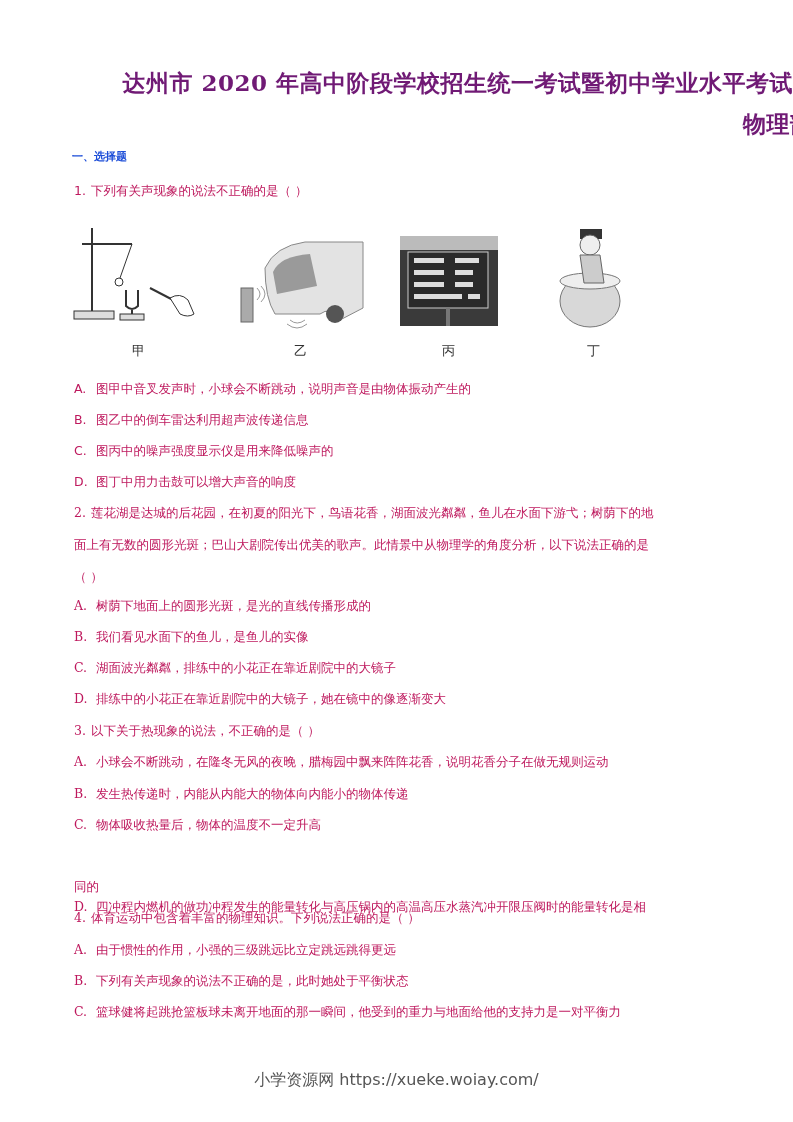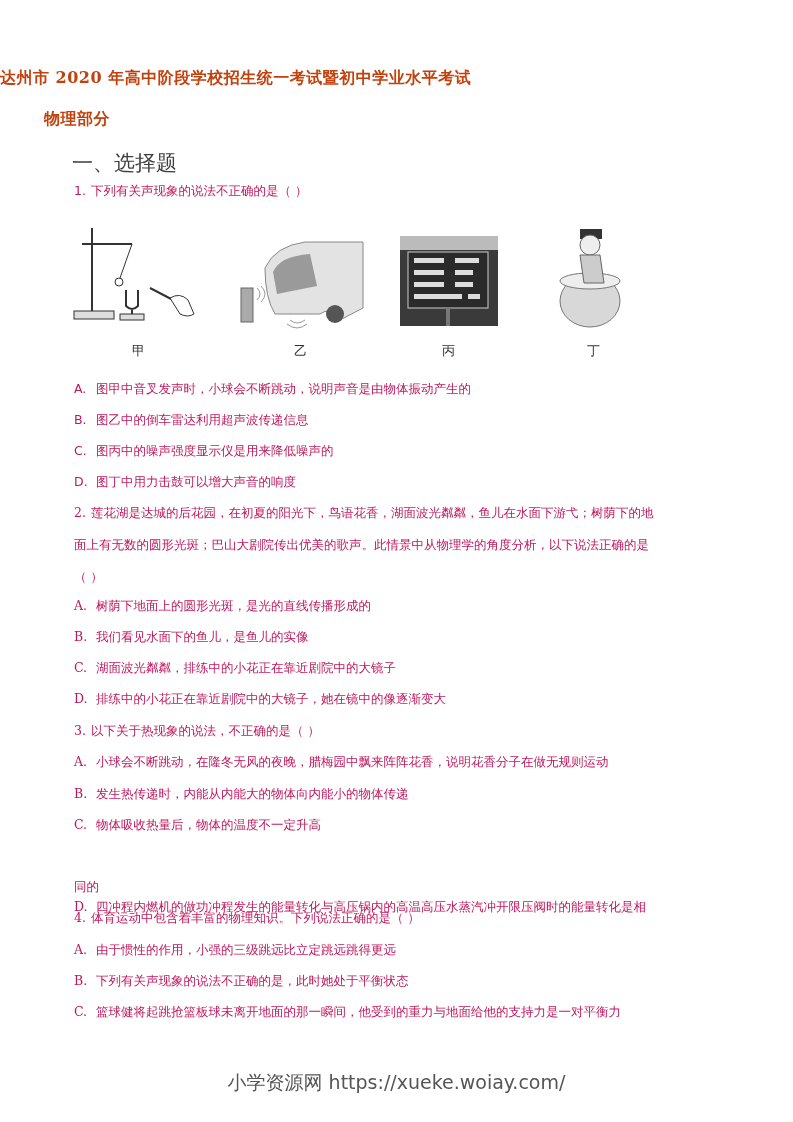--- a/index.html
+++ b/index.html
@@ -1,32 +1,32 @@
 <!DOCTYPE html>
 <html><head>
 <meta charset="utf-8">
 <style>
   html, body { margin: 0; padding: 0; background: #ffffff; }
   body { width: 793px; height: 1122px; position: relative; overflow: hidden;
          font-family: "DejaVu Sans", "Liberation Sans", sans-serif; color: #1a1a1a; }
-  .title { position: absolute; left: 0; width: 793px; text-align: left;
+  .title { position: absolute; left: 0; width: 793px; text-align: right;
            font-family: "DejaVu Serif", "Liberation Serif", serif; font-weight: bold;
-           font-size: 16px; color: #c2410c; letter-spacing: 0.5px; }
+           font-size: 23px; color: #701a75; letter-spacing: 0.5px; }
   .title1 { top: 68px; }
   .title2 { top: 109px; margin-left: 44px; }
-  .section { position: absolute; left: 72px; top: 149px; font-size: 21px; font-weight: normal; color: #404040; }
+  .section { position: absolute; left: 72px; top: 149px; font-size: 11px; font-weight: bold; color: #1d4ed8; }
   .line { position: absolute; left: 74px; font-size: 12.5px; white-space: nowrap; color: #be185d; }
   .serifline { font-family: "DejaVu Serif", "Liberation Serif", serif; }
   .qnum { margin-right: 5px; }
   .opt { display: inline-block; width: 22px; }
   .figs { position: absolute; top: 218px; left: 70px; width: 580px; height: 145px; }
   .fig { position: absolute; }
   .figlabel { position: absolute; font-size: 13px; color: #333; }
   .footer { position: absolute; top: 1070px; left: 0; width: 793px; text-align: center;
-            font-size: 19px; color: #555; }
+            font-size: 16px; color: #555; }
 </style>
 </head>
 <body>
 
 <div class="title title1">达州市 2020 年高中阶段学校招生统一考试暨初中学业水平考试</div>
 <div class="title title2">物理部分</div>
 
 <div class="section">一、选择题</div>
 
 <div class="line" style="top:183px;">

